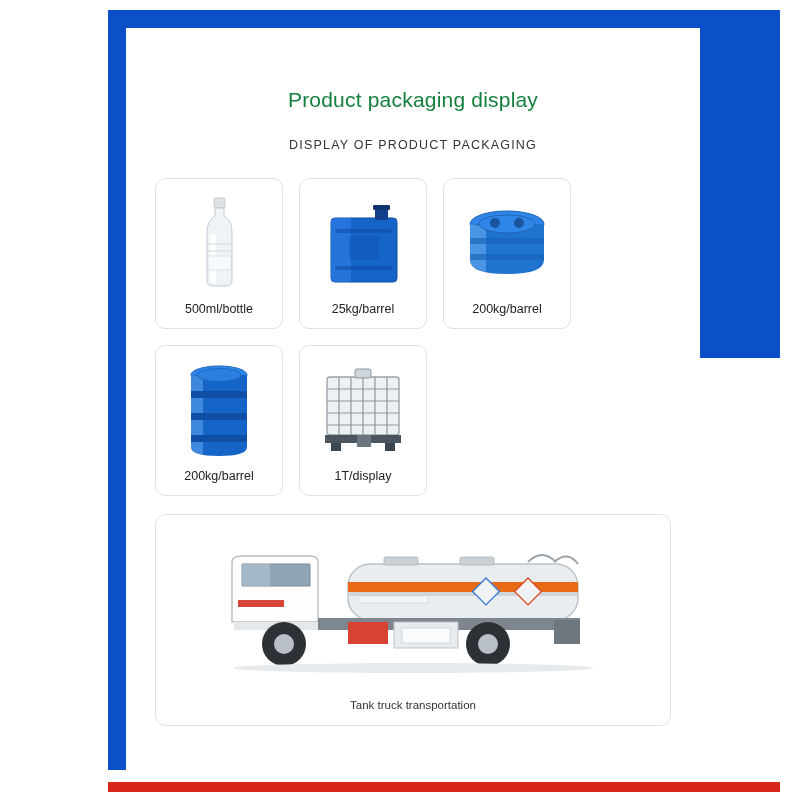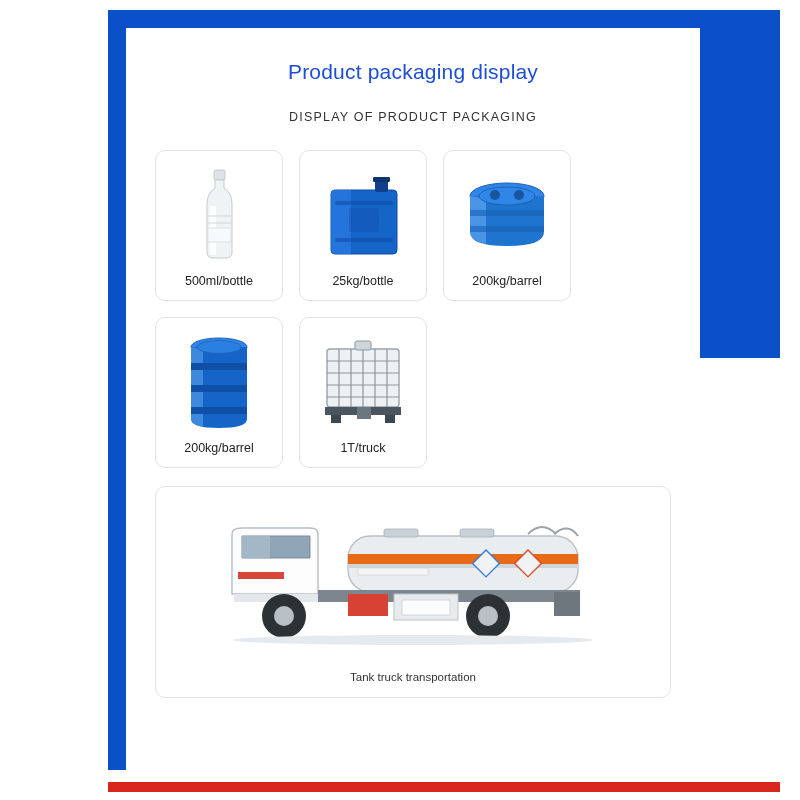--- a/index.html
+++ b/index.html
@@ -64,22 +64,22 @@
     position: absolute;
     left: 126px;
     top: 28px;
     width: 574px;
     height: 742px;
     background: #ffffff;
   }
   .title {
     text-align: center;
     font-size: 21px;
-    color: #1d4ed8;
-    margin-top: 32px;
+    color: #15803d;
+    margin-top: 60px;
     font-weight: 400;
     letter-spacing: 0.2px;
   }
   .subtitle {
     text-align: center;
     font-size: 12.5px;
     color: #333333;
     letter-spacing: 1.2px;
     margin-top: 26px;
   }
@@ -187,21 +187,21 @@
             <path d="M16 26 L16 82 Q16 86 20 86 L78 86 Q82 86 82 82 L82 26 Q82 22 78 22 L20 22 Q16 22 16 26 Z" fill="#1565c9" stroke="#0f4aa3" stroke-width="1"></path>
             <path d="M16 26 Q16 22 20 22 L36 22 L36 86 L20 86 Q16 86 16 82 Z" fill="#2a7ae2" opacity="0.75"></path>
             <rect x="60" y="12" width="13" height="12" rx="2" fill="#123f8c"></rect>
             <rect x="58" y="9" width="17" height="5" rx="2" fill="#0e3madvance"></rect>
             <rect x="58" y="9" width="17" height="5" rx="2" fill="#0e3371"></rect>
             <rect x="20" y="33" width="58" height="4" rx="2" fill="#0f4aa3" opacity="0.55"></rect>
             <rect x="20" y="70" width="58" height="4" rx="2" fill="#0f4aa3" opacity="0.55"></rect>
             <rect x="34" y="40" width="30" height="24" rx="2" fill="#0f4aa3" opacity="0.35"></rect>
           </svg>
         </div>
-        <div class="caption">25kg/bottle</div>
+        <div class="caption">25kg/barrel</div>
       </div>
 
       <div class="card">
         <div class="art">
           <svg width="108" height="100" viewBox="0 0 108 100">
             <ellipse cx="54" cy="30" rx="37" ry="13" fill="#2f86e8" stroke="#1f63b5" stroke-width="1"></ellipse>
             <path d="M17 30 L17 66 Q17 80 54 80 Q91 80 91 66 L91 30 Z" fill="#1f74d0"></path>
             <path d="M17 30 L17 66 Q17 74 33 78 L33 33 Z" fill="#62a8ef" opacity="0.65"></path>
             <ellipse cx="54" cy="30" rx="28" ry="9" fill="#2f86e8" stroke="#1a5da8" stroke-width="0.8"></ellipse>
             <circle cx="42" cy="29" r="5" fill="#18559c"></circle>
@@ -243,21 +243,21 @@
               <line x1="64" y1="14" x2="64" y2="72"></line>
               <line x1="76" y1="14" x2="76" y2="72"></line>
             </g>
             <rect x="44" y="6" width="16" height="9" rx="2" fill="#cfd6db" stroke="#8d979e" stroke-width="1"></rect>
             <rect x="14" y="72" width="76" height="8" fill="#4a5560"></rect>
             <rect x="20" y="80" width="10" height="8" fill="#3d4750"></rect>
             <rect x="74" y="80" width="10" height="8" fill="#3d4750"></rect>
             <rect x="46" y="72" width="14" height="12" fill="#6b7680"></rect>
           </svg>
         </div>
-        <div class="caption">1T/truck</div>
+        <div class="caption">1T/display</div>
       </div>
 
     </div>
 
     <div class="truck-card">
       <div class="art">
         <svg width="430" height="155" viewBox="0 0 430 155">
 
           <rect x="150" y="38" width="230" height="56" rx="22" fill="#e9edf0" stroke="#b9c1c7" stroke-width="1.4"></rect>
           <rect x="150" y="56" width="230" height="10" fill="#e86a16"></rect>

